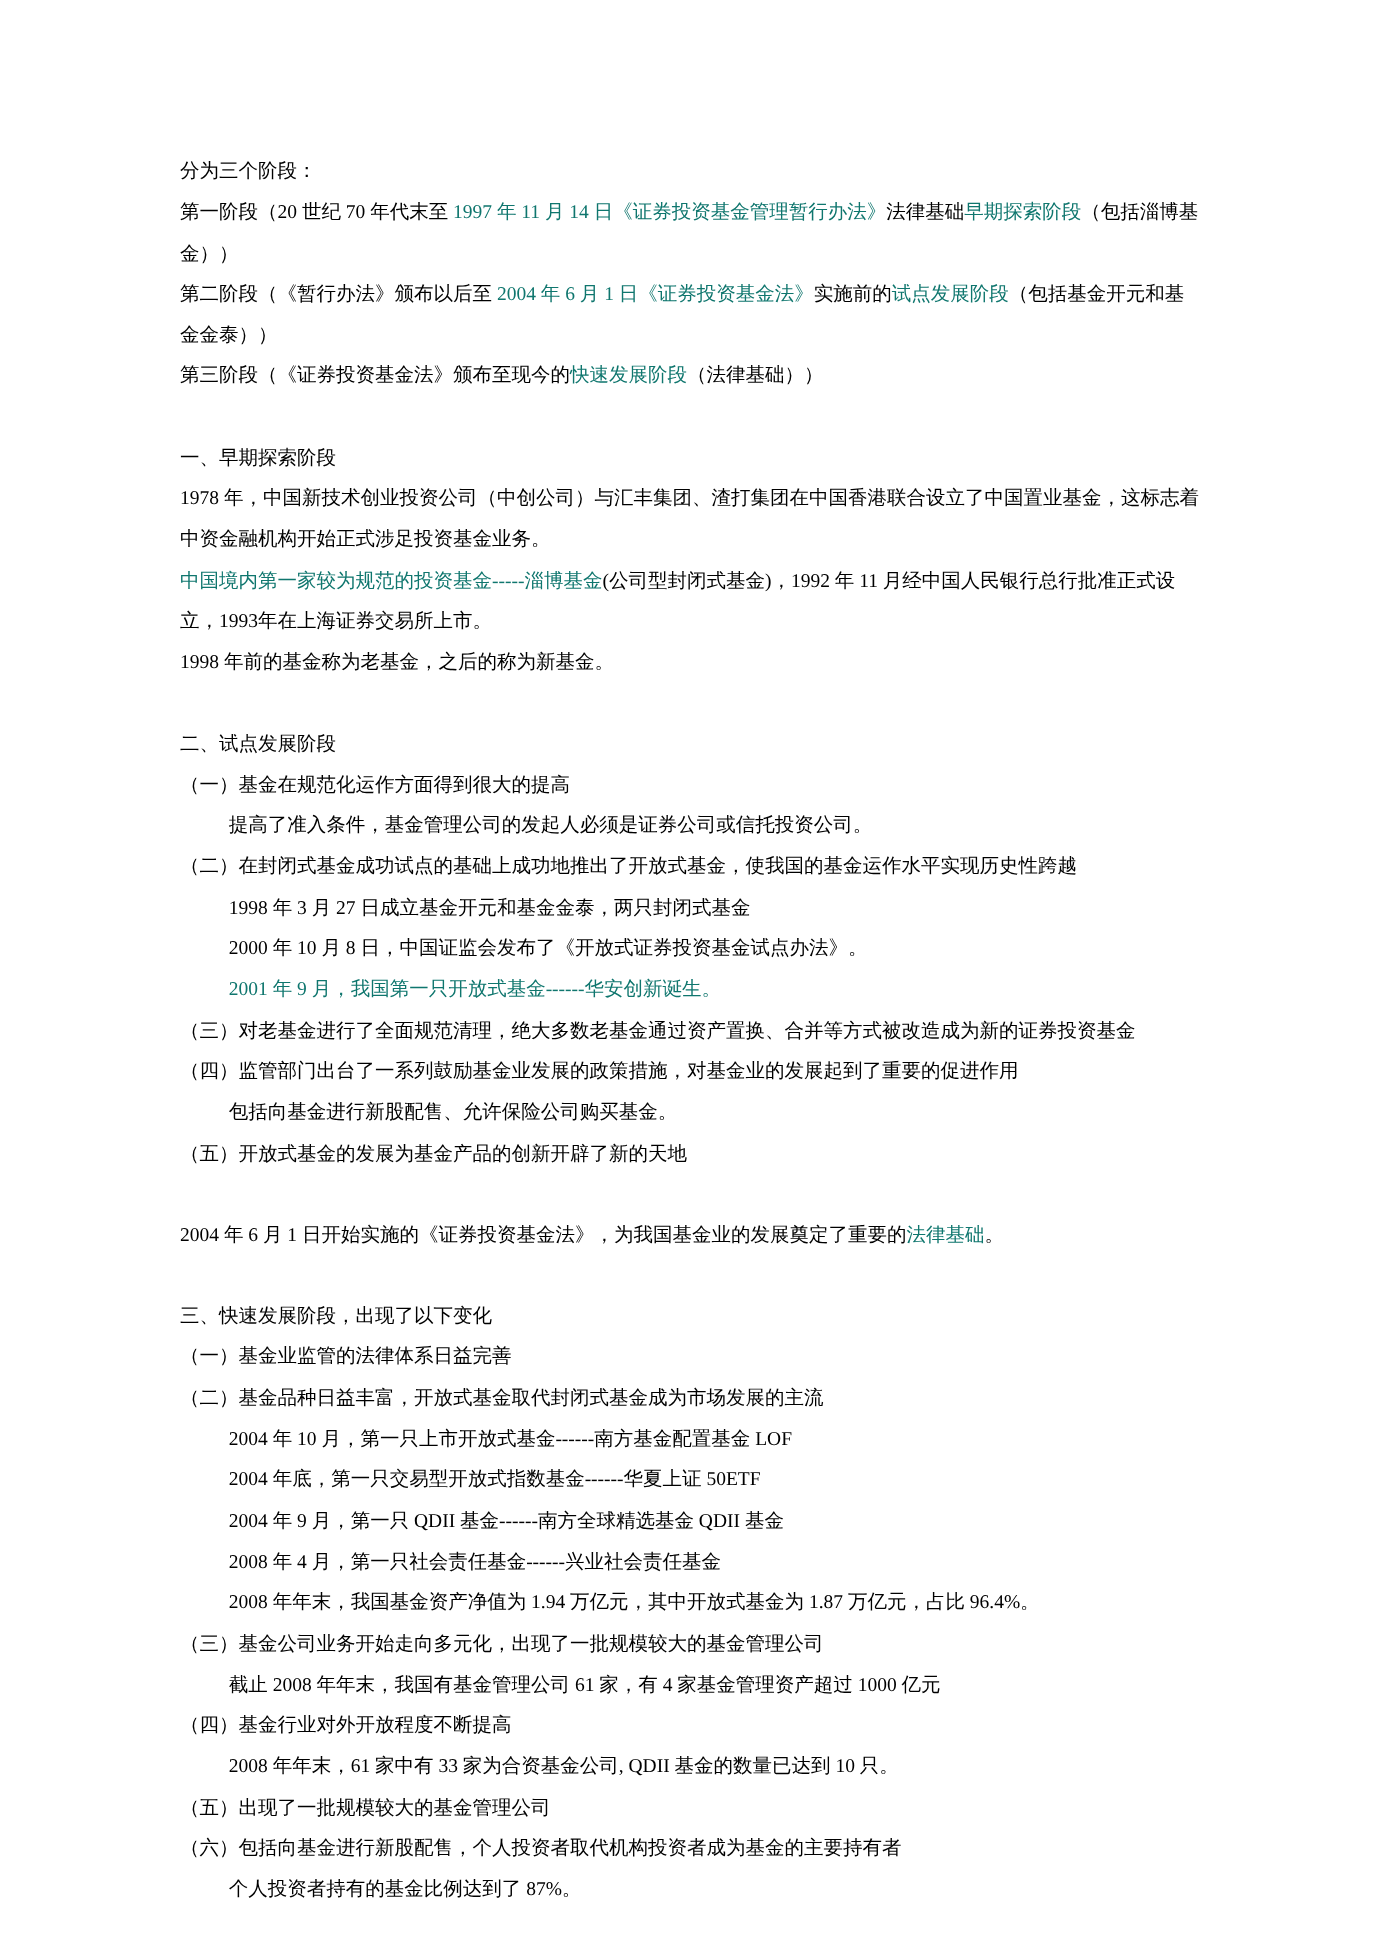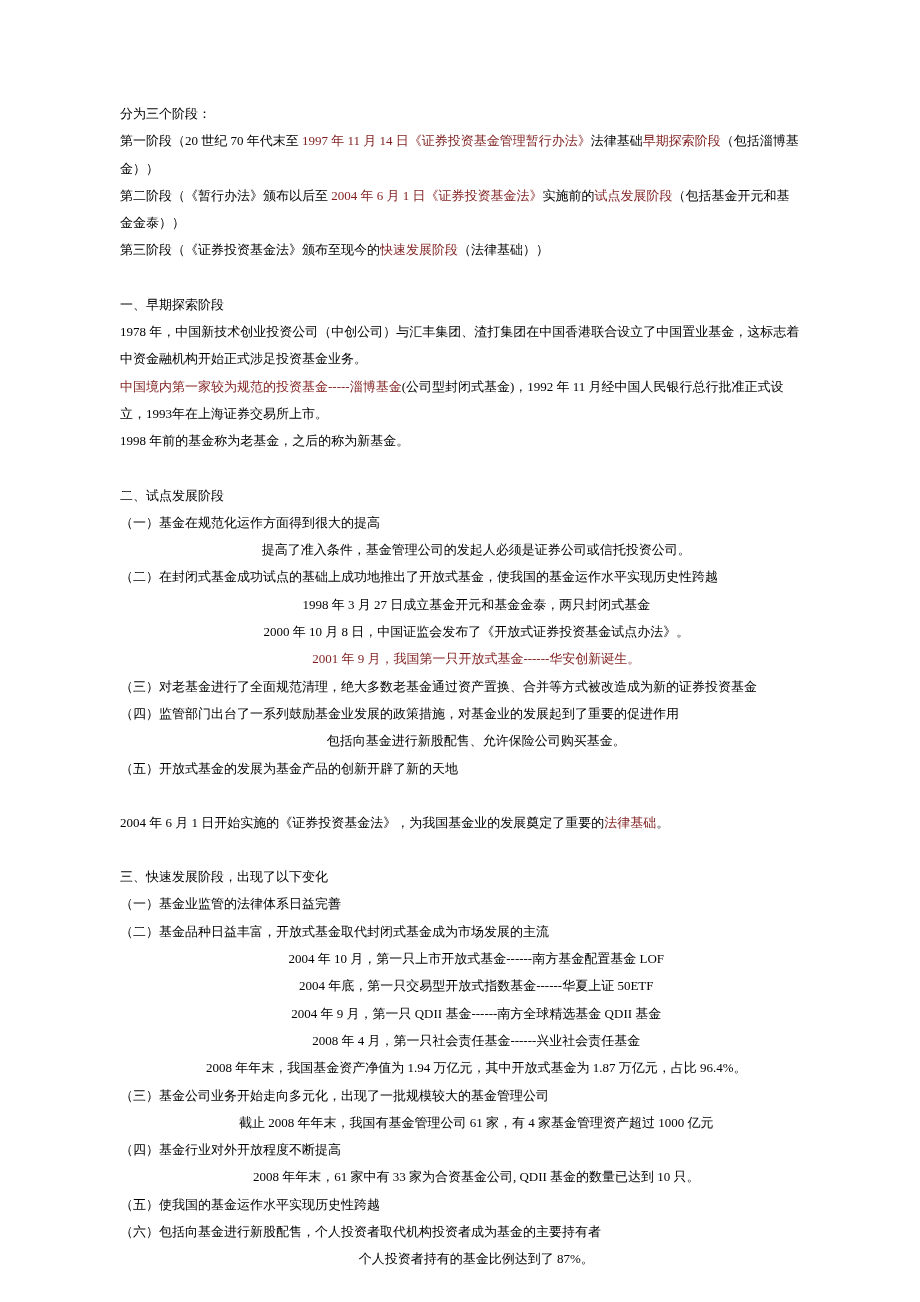--- a/index.html
+++ b/index.html
@@ -10,25 +10,24 @@
       line-height: 2.1;
       color: #000;
       background: #fff;
       width: 920px;
       box-sizing: border-box;
     }
     .para {
       margin: 0;
     }
     .red {
-      color: #7f1d1d;
+      color: #0f766e;
     }
     .indent {
       text-indent: 2.5em;
-      text-align: center;
     }
     .spacer {
       height: 27px;
     }
   </style>
 </head>
 <body>
 
 <p class="para">分为三个阶段：</p>
 
@@ -80,19 +79,19 @@
 <p class="para">（二）基金品种日益丰富，开放式基金取代封闭式基金成为市场发展的主流</p>
 <p class="para indent">2004 年 10 月，第一只上市开放式基金------南方基金配置基金 LOF</p>
 <p class="para indent">2004 年底，第一只交易型开放式指数基金------华夏上证 50ETF</p>
 <p class="para indent">2004 年 9 月，第一只 QDII 基金------南方全球精选基金 QDII 基金</p>
 <p class="para indent">2008 年 4 月，第一只社会责任基金------兴业社会责任基金</p>
 <p class="para indent">2008 年年末，我国基金资产净值为 1.94 万亿元，其中开放式基金为 1.87 万亿元，占比 96.4%。</p>
 <p class="para">（三）基金公司业务开始走向多元化，出现了一批规模较大的基金管理公司</p>
 <p class="para indent">截止 2008 年年末，我国有基金管理公司 61 家，有 4 家基金管理资产超过 1000 亿元</p>
 <p class="para">（四）基金行业对外开放程度不断提高</p>
 <p class="para indent">2008 年年末，61 家中有 33 家为合资基金公司, QDII 基金的数量已达到 10 只。</p>
-<p class="para">（五）使我国的基金运作水平实现历史性跨越</p>
+<p class="para">（五）出现了一批规模较大的基金管理公司</p>
 <p class="para">（六）包括向基金进行新股配售，个人投资者取代机构投资者成为基金的主要持有者</p>
 <p class="para indent">个人投资者持有的基金比例达到了 87%。</p>
 
 <div class="spacer"></div>
 
 <p class="para">QDII(即 Qualified Domestic Institutional Investors,认可本地机构投资者机制)合格境内机构投资者，是允许在资本帐项未完全开放的情况下,内地投资者向海外资本市场进行投资。QDII 意味着将允许内地居民外汇投资境外资本市场。</p>
 
 </body></html>

